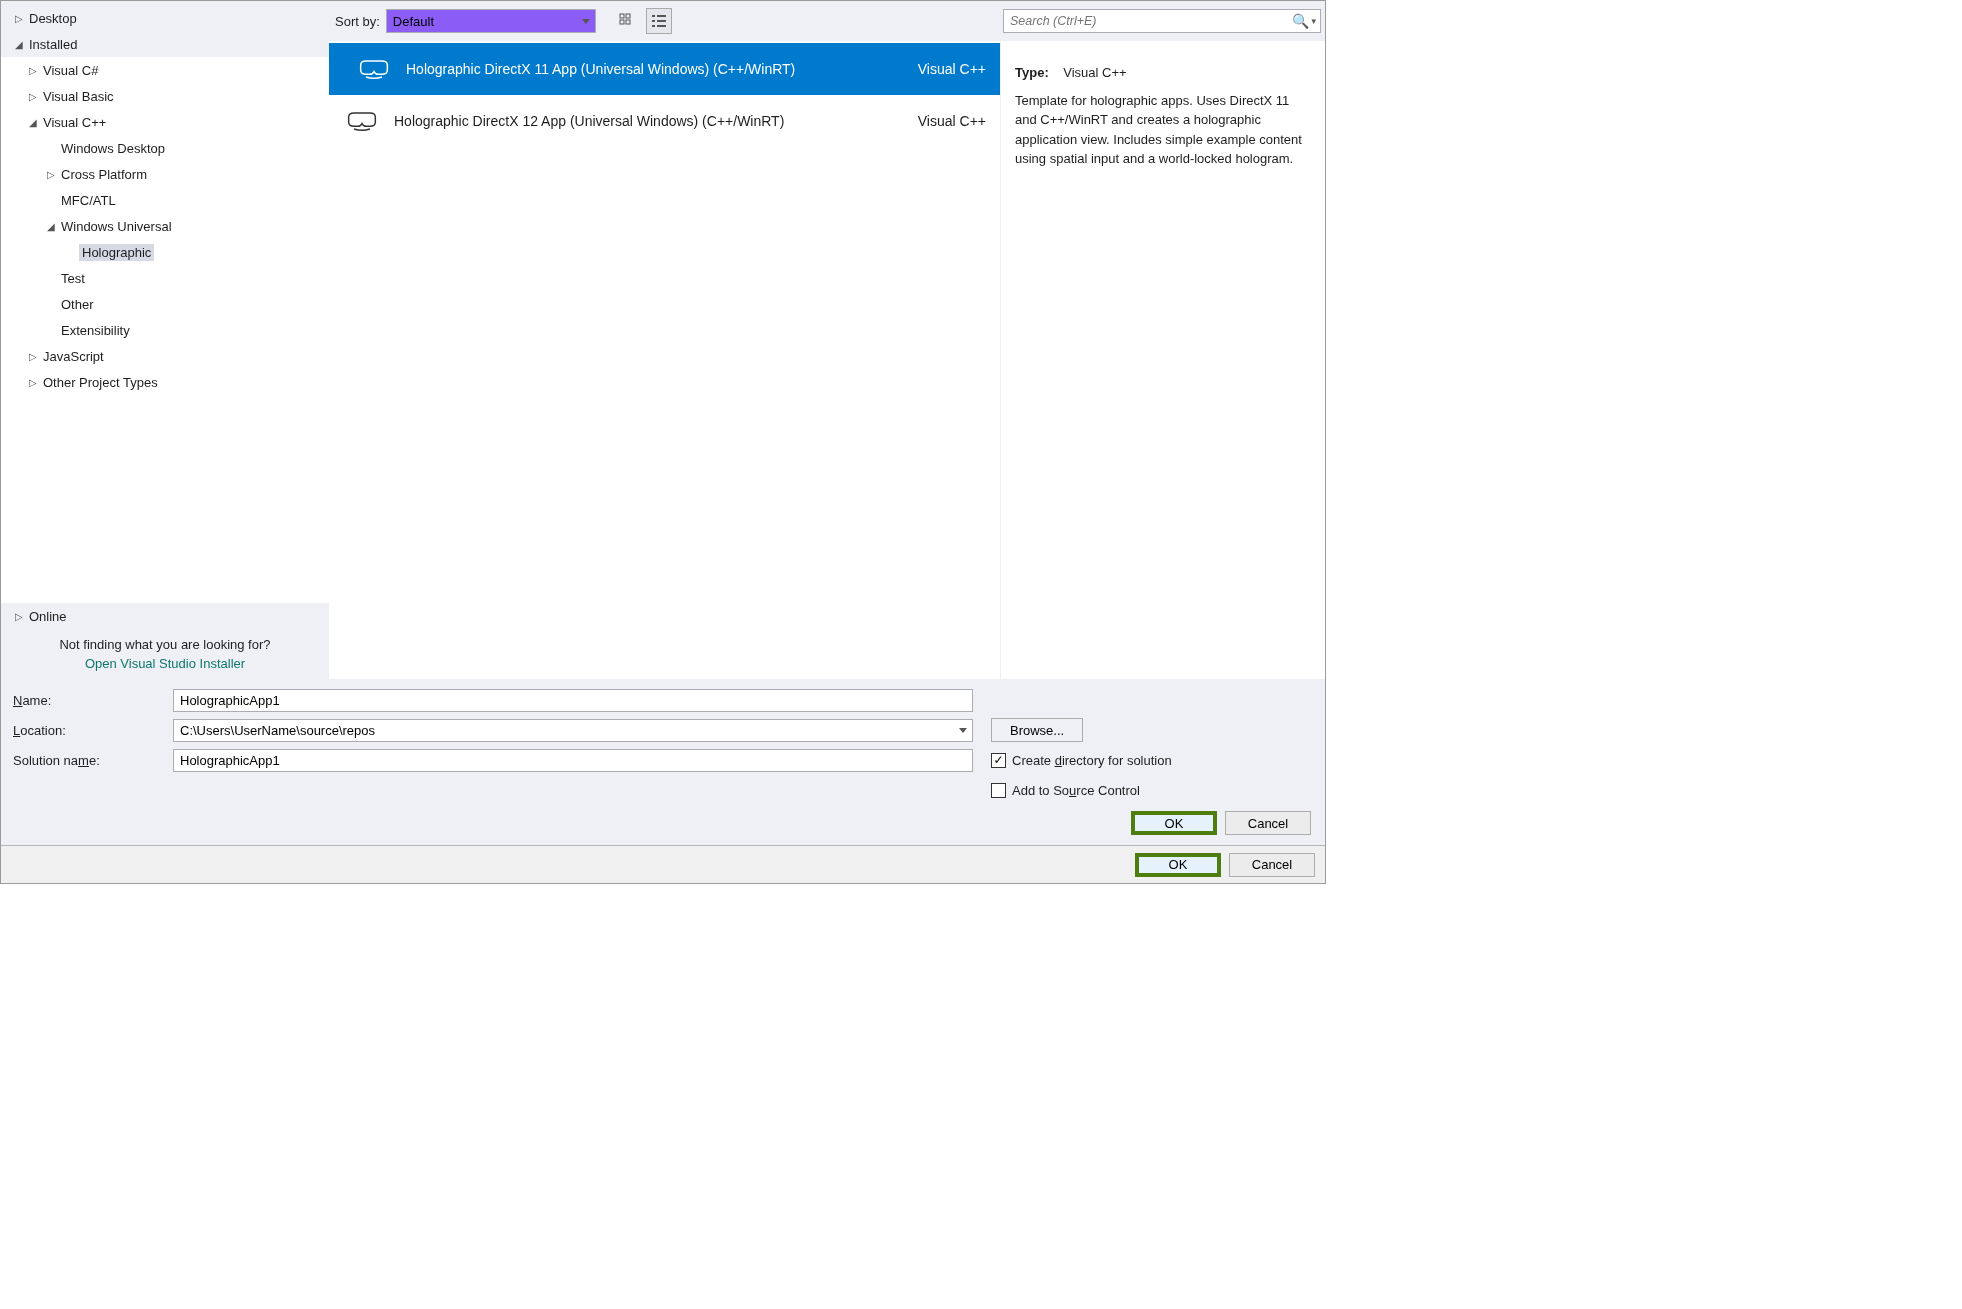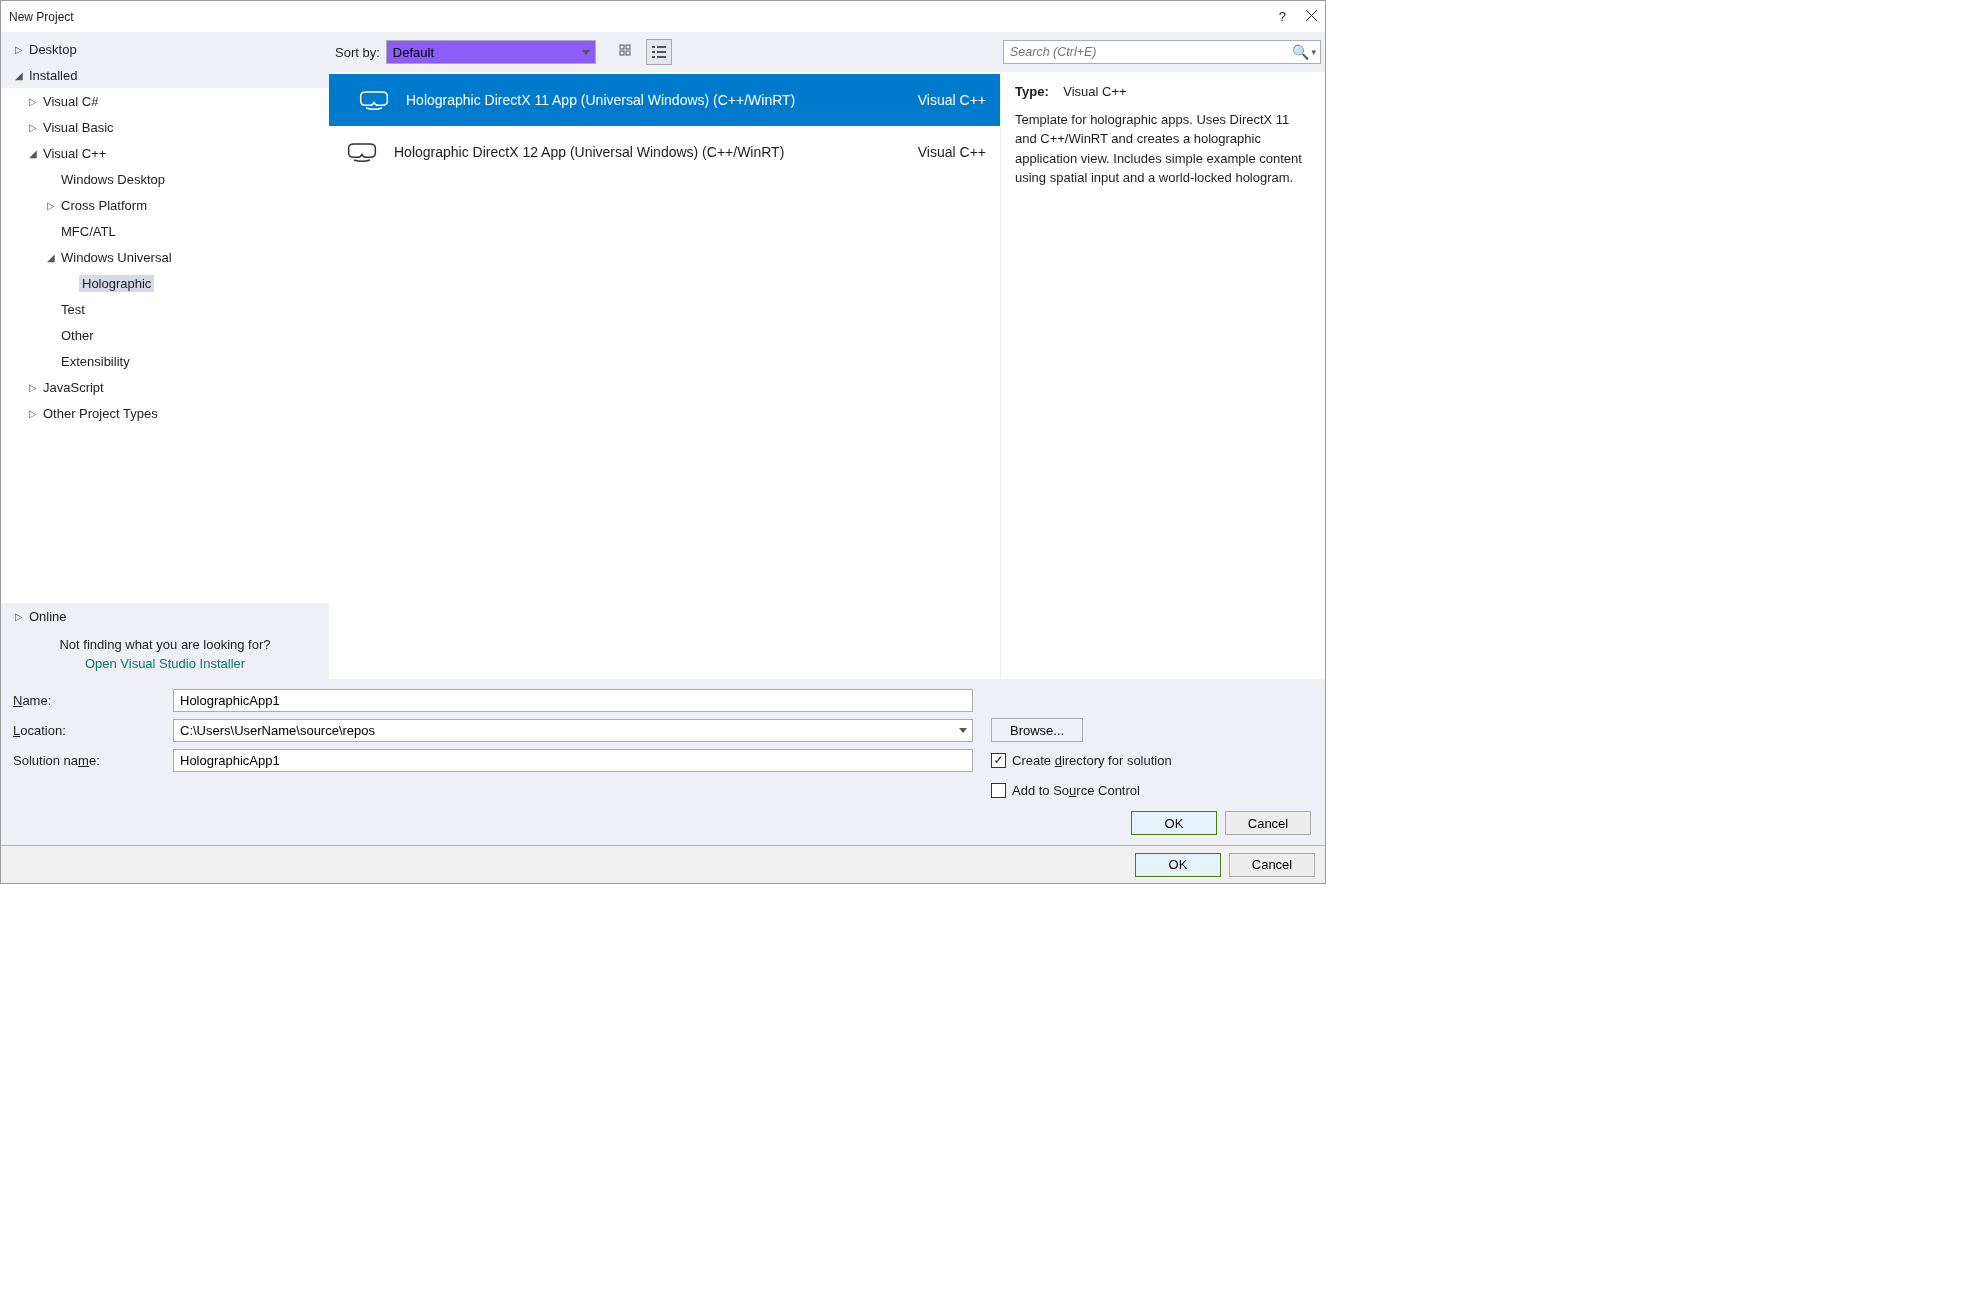--- a/index.html
+++ b/index.html
@@ -44,21 +44,21 @@
   
   .template-list { flex: 1; background: #fff; padding-top: 2px; }
   .template-item { height: 52px; display: flex; align-items: center; padding: 0 10px; font-size: 14px; cursor: default; }
   .template-item.selected { background: #007acc; color: #fff; padding-left: 22px; }
   .template-icon { width: 45px; display: flex; justify-content: center; }
   .template-icon svg { width: 32px; height: 22px; }
   .template-name { flex: 1; padding-left: 10px; }
   .template-lang { width: 110px; text-align: right; padding-right: 4px; }
   
   
-  .info-panel { width: 325px; background: #fff; display: flex; flex-direction: column; border-left: 1px solid #eef0f6; }
+  .info-panel { width: 325px; background: #fff; display: flex; flex-direction: column; border-left: 1px solid #eef0f6; gap: 12px; }
   .search-row { height: 40px; background: #eef0f6; display: flex; align-items: center; padding: 0 4px 0 2px; }
   .search-box { flex: 1; height: 24px; border: 1px solid #abadb3; background: #fff; display: flex; align-items: center; }
   .search-input { flex: 1; border: none; outline: none; padding-left: 6px; font-size: 12.5px; color: #888; background: transparent; font-style: italic; }
   .search-icons { display: flex; align-items: center; gap: 2px; padding-right: 4px; }
   .info-body { flex: 1; padding: 10px 14px; font-size: 13px; line-height: 1.5; }
   .info-body .type-line { margin-bottom: 8px; }
   .info-body .type-label { font-weight: bold; }
   
   
   .bottom-form { background: #eef0f6; padding: 8px 12px 10px 12px; }
@@ -71,41 +71,30 @@
   .form-combo-wrap::after { content: ""; position: absolute; right: 6px; top: 9px; border-left: 4px solid transparent; border-right: 4px solid transparent; border-top: 5px solid #555; pointer-events: none; }
   .form-side { padding-left: 18px; display: flex; align-items: center; gap: 6px; }
   .btn { height: 24px; border: 1px solid #acacac; background: #eef0f6; padding: 0 18px; font-size: 13px; cursor: default; }
   .checkbox { width: 15px; height: 15px; border: 1px solid #333; background: #fff; display: inline-flex; align-items: center; justify-content: center; }
   .checkbox.checked::after { content: "✓"; font-size: 12px; color: #000; line-height: 1; }
   .cb-label { font-size: 13px; }
   .cb-label .ul { text-decoration: underline; }
   
   .button-row { display: flex; justify-content: flex-end; gap: 8px; margin-top: 8px; padding-right: 2px; }
   .dlg-btn { width: 86px; height: 24px; border: 1px solid #acacac; background: #ececec; font-size: 13px; cursor: default; }
-  .dlg-btn.default { border: 1px solid #4d7c0f; background: #e5f1fb; }
+  .dlg-btn.default { border: 4px solid #4d7c0f; background: #e5f1fb; }
   
   
   .outer-bar { height: 38px; background: #f0f0f0; border-top: 1px solid #b5b5b5; display: flex; align-items: center; justify-content: flex-end; padding-right: 10px; gap: 8px; }
 </style>
 </head>
 <body>
 
 <div class="window">
 
-  <div class="titlebar">
-    <div class="titlebar-title">New Project</div>
-    <div class="titlebar-controls">
-      <span class="help-icon">?</span>
-      <span class="close-icon">
-        <svg viewBox="0 0 11 11">
-            <path d="M0 0 L11 11 M11 0 L0 11" stroke="#333" stroke-width="1"></path>
-          </svg>
-      </span>
-    </div>
-  </div>
 
   <div class="body-area">
     <div class="main-row">
 
       <div class="tree-panel">
         <div class="tree-item bg-light">
           <span class="glyph">▷</span>
           <span class="label">Desktop</span>
         </div>
         <div class="tree-item bg-light">

